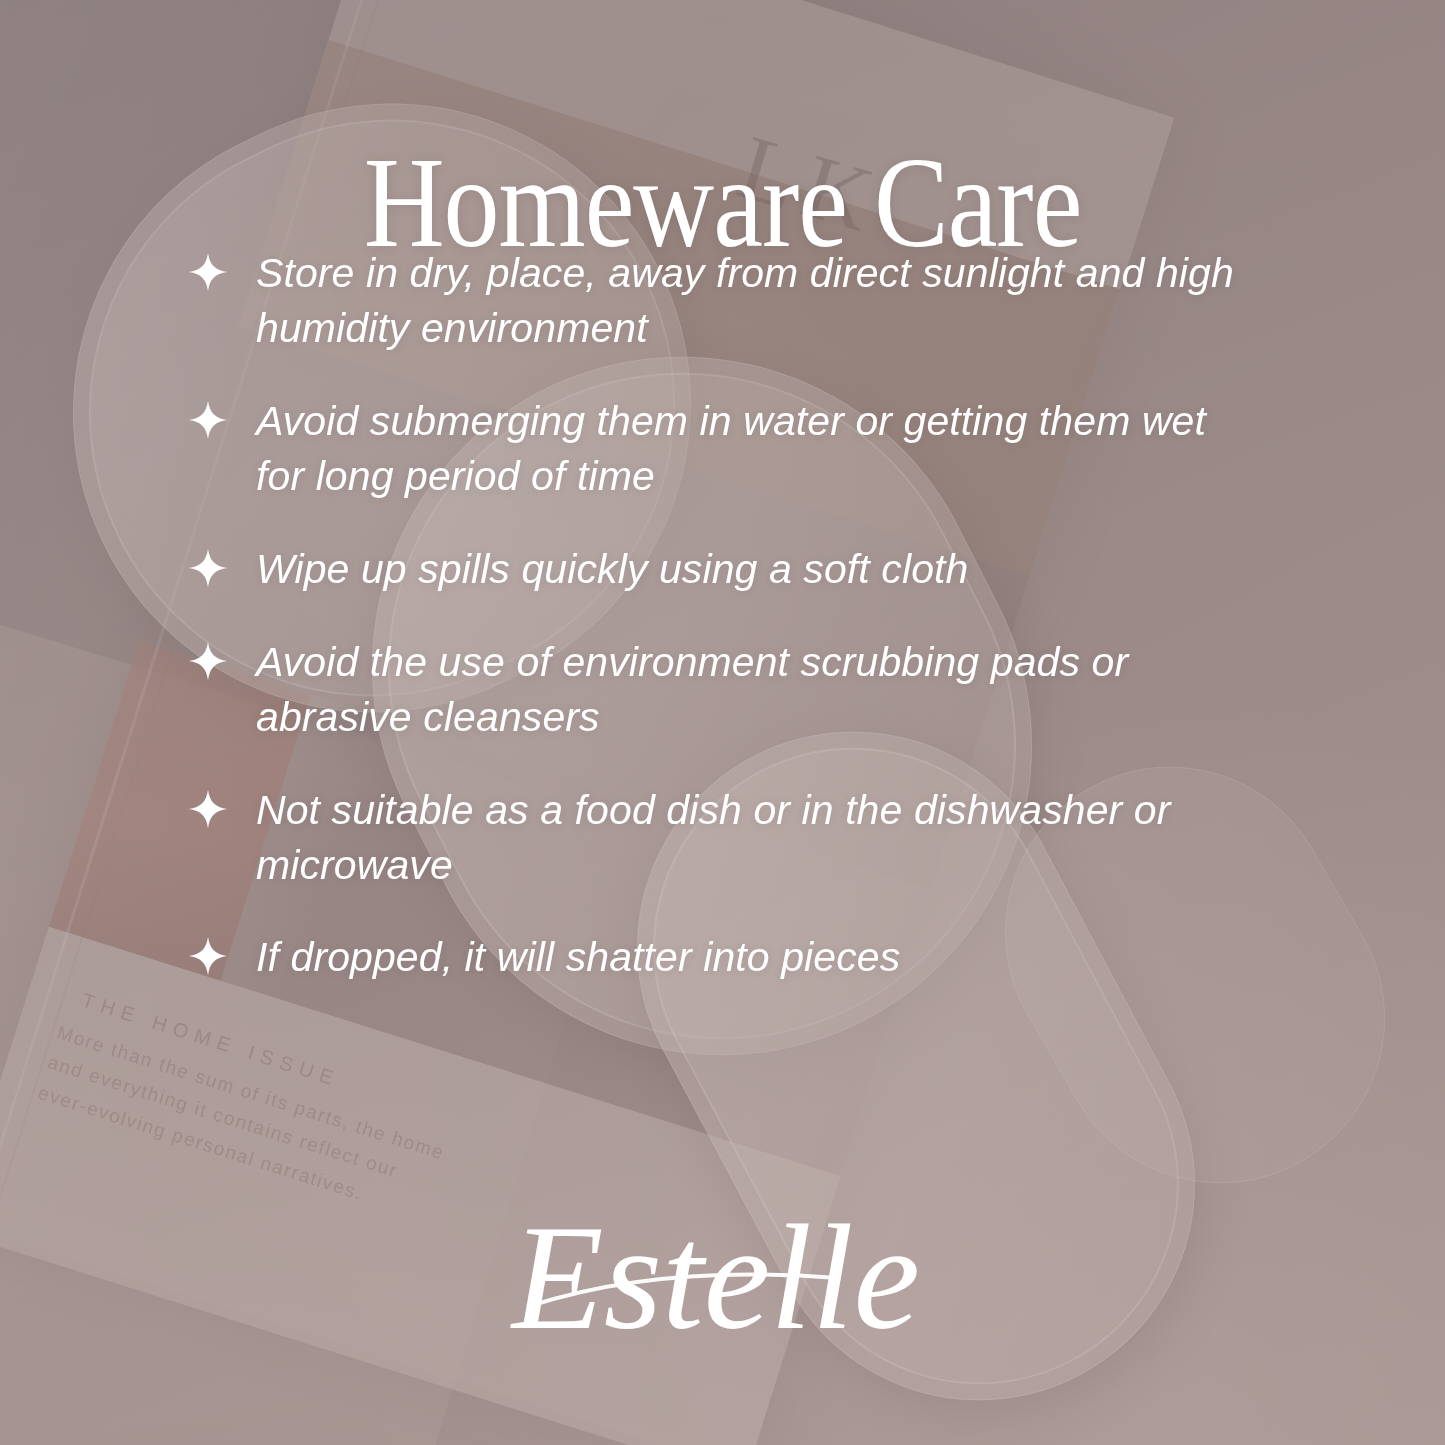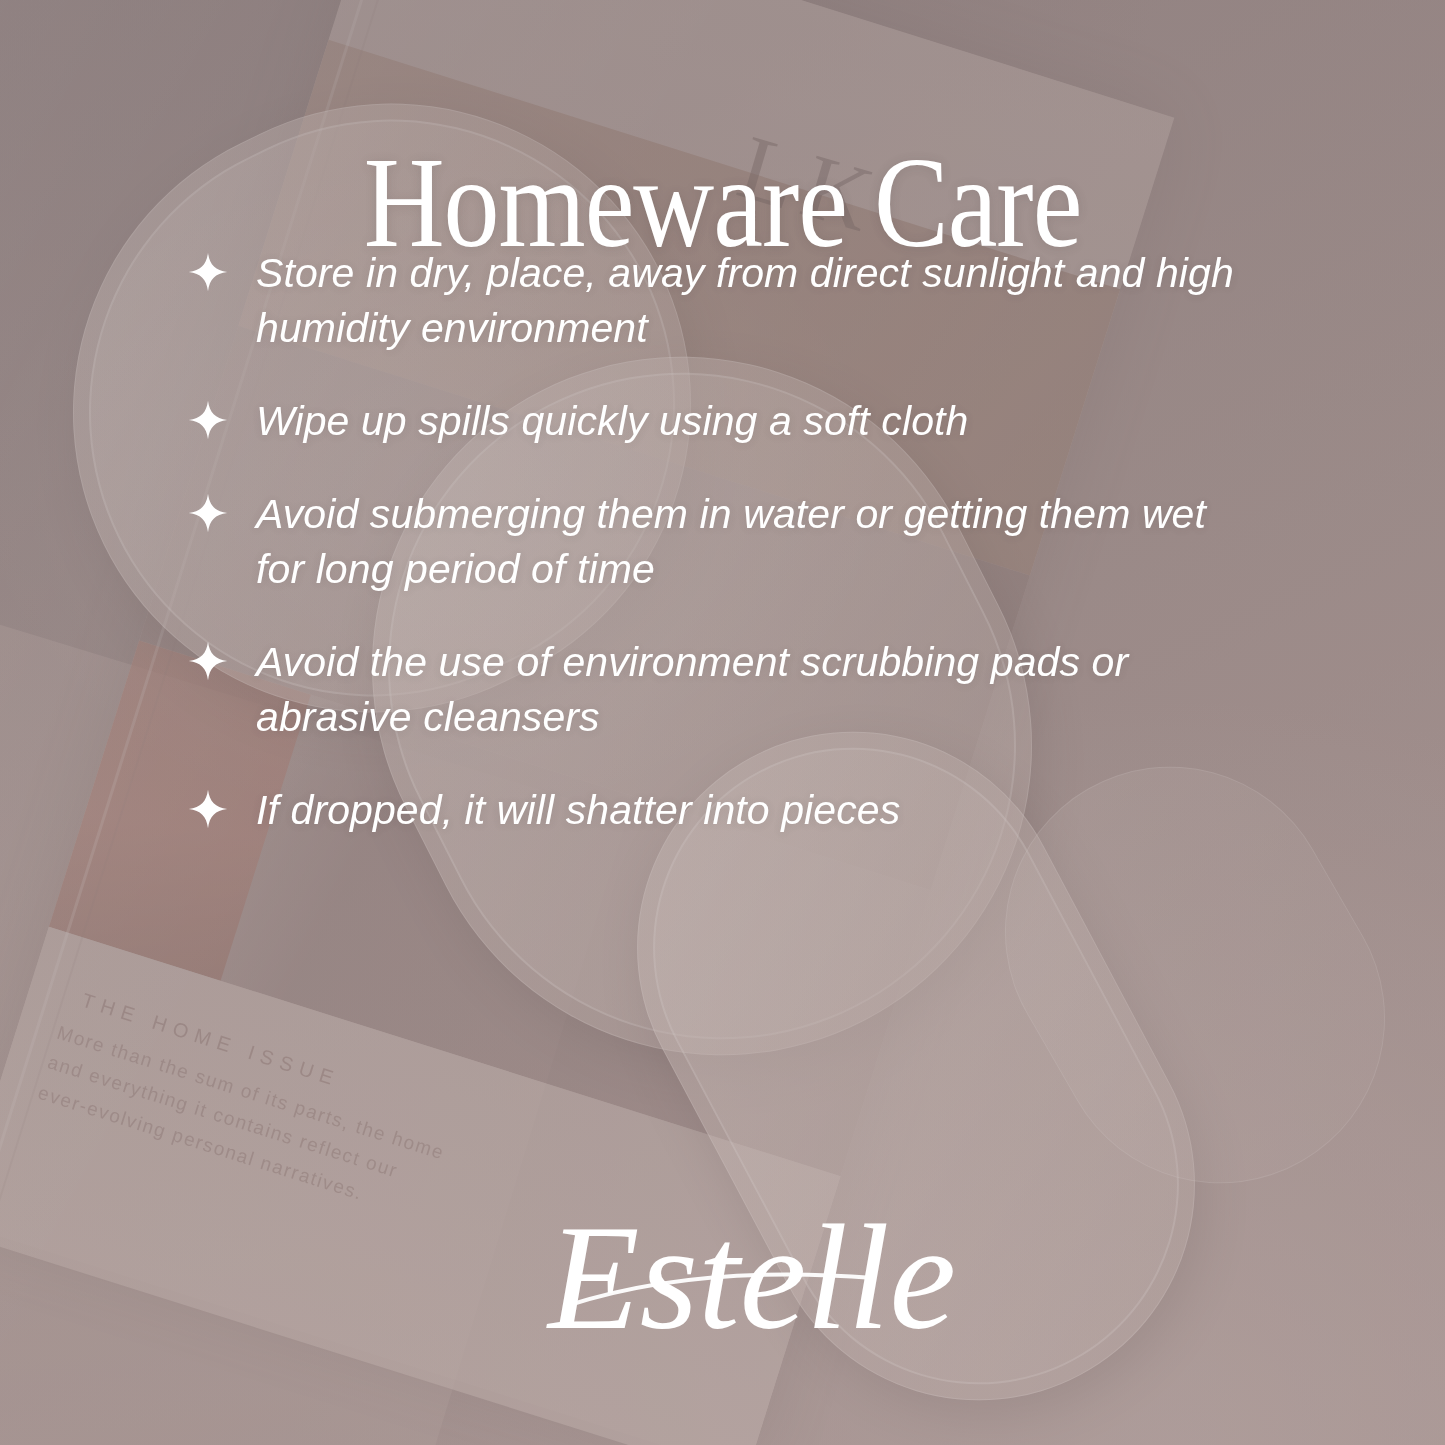--- a/index.html
+++ b/index.html
@@ -255,21 +255,20 @@
     font-style: italic;
   }
 
   
   .signature {
     position: absolute;
     left: 508px;
     top: 1178px;
     width: 430px;
     height: 190px;
-    margin-left: 36px;
   }
   .signature svg { display: block; width: 100%; height: 100%; overflow: visible; }
   .sig-text {
     font-family: "Liberation Serif", serif;
     font-style: italic;
     font-size: 150px;
     fill: #ffffff;
   }
 </style>
 </head>
@@ -318,41 +317,49 @@
         </span>
         <span class="item-text">Store in dry, place, away from direct sunlight and high humidity environment</span>
       </div>
 
       <div class="item">
         <span class="star">
           <svg viewBox="0 0 100 100" aria-hidden="true">
             <path d="M50 2 C54 32 68 46 98 50 C68 54 54 68 50 98 C46 68 32 54 2 50 C32 46 46 32 50 2 Z" fill="#ffffff"></path>
           </svg>
         </span>
+        <span class="item-text">Avoid submerging them in water or getting them wet for long period of time</span>
+      </div>
+
+      <div class="item">
+        <span class="star">
+          <svg viewBox="0 0 100 100" aria-hidden="true">
+            <path d="M50 2 C54 32 68 46 98 50 C68 54 54 68 50 98 C46 68 32 54 2 50 C32 46 46 32 50 2 Z" fill="#ffffff"></path>
+          </svg>
+        </span>
         <span class="item-text">Wipe up spills quickly using a soft cloth</span>
       </div>
 
       <div class="item">
         <span class="star">
           <svg viewBox="0 0 100 100" aria-hidden="true">
             <path d="M50 2 C54 32 68 46 98 50 C68 54 54 68 50 98 C46 68 32 54 2 50 C32 46 46 32 50 2 Z" fill="#ffffff"></path>
           </svg>
         </span>
-        <span class="item-text">Avoid submerging them in water or getting them wet for long period of time</span>
-      </div>
-
-      <div class="item">
-        <span class="star">
-          <svg viewBox="0 0 100 100" aria-hidden="true">
-            <path d="M50 2 C54 32 68 46 98 50 C68 54 54 68 50 98 C46 68 32 54 2 50 C32 46 46 32 50 2 Z" fill="#ffffff"></path>
-          </svg>
-        </span>
         <span class="item-text">Avoid the use of environment scrubbing pads or abrasive cleansers</span>
       </div>
 
+      <div class="item">
+        <span class="star">
+          <svg viewBox="0 0 100 100" aria-hidden="true">
+            <path d="M50 2 C54 32 68 46 98 50 C68 54 54 68 50 98 C46 68 32 54 2 50 C32 46 46 32 50 2 Z" fill="#ffffff"></path>
+          </svg>
+        </span>
+        <span class="item-text">Not suitable as a food dish or in the dishwasher or microwave</span>
+      </div>
 
       <div class="item">
         <span class="star">
           <svg viewBox="0 0 100 100" aria-hidden="true">
             <path d="M50 2 C54 32 68 46 98 50 C68 54 54 68 50 98 C46 68 32 54 2 50 C32 46 46 32 50 2 Z" fill="#ffffff"></path>
           </svg>
         </span>
         <span class="item-text">If dropped, it will shatter into pieces</span>
       </div>
 

